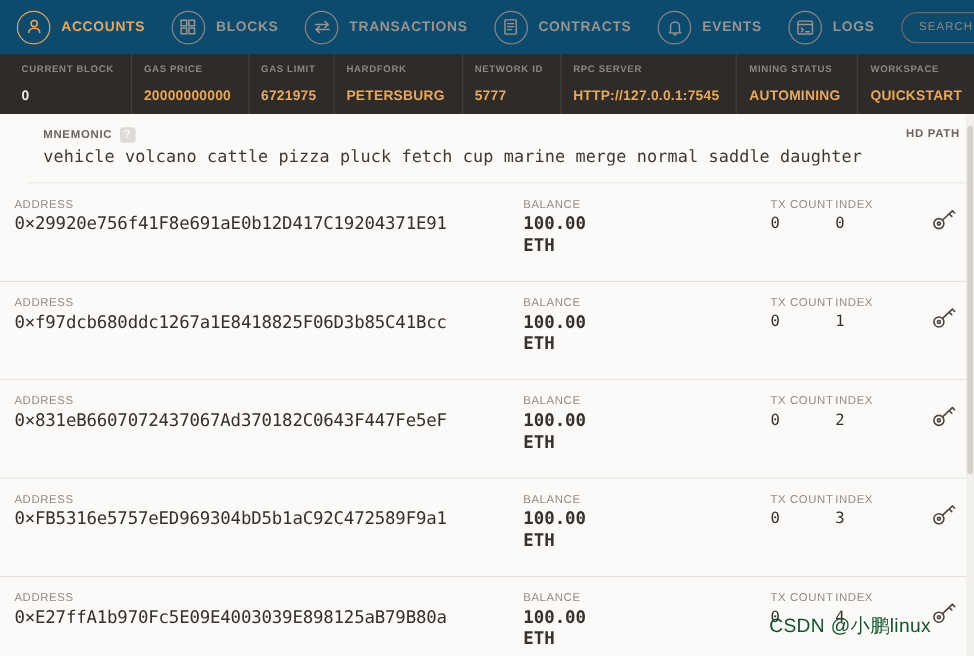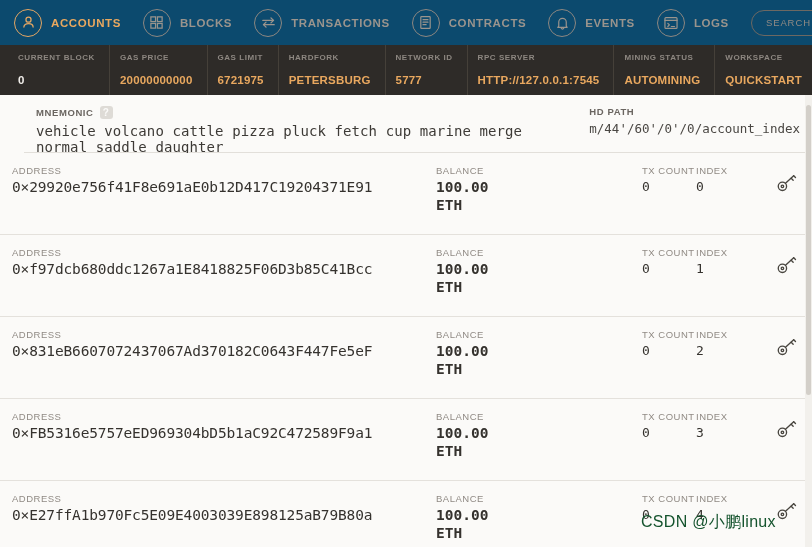--- a/index.html
+++ b/index.html
@@ -334,21 +334,20 @@
 <div class="mnemonic-bar">
   <div class="mn-left">
     <div class="field-label">
       <span>MNEMONIC</span>
       <span class="help-badge">?</span>
     </div>
     <div class="mono mn-words">vehicle volcano cattle pizza pluck fetch cup marine merge normal saddle daughter</div>
   </div>
   <div class="mn-right">
     <div class="field-label">HD PATH</div>
-    <div class="mono hd-path">m/44'/60'/0'/0/account_index</div>
   </div>
 </div>
 
 <div class="list">
 
   <div class="acct-row">
     <div class="col-address">
       <div class="cell-label">ADDRESS</div>
       <div class="mono addr-value">0×29920e756f41F8e691aE0b12D417C19204371E91</div>
     </div>

